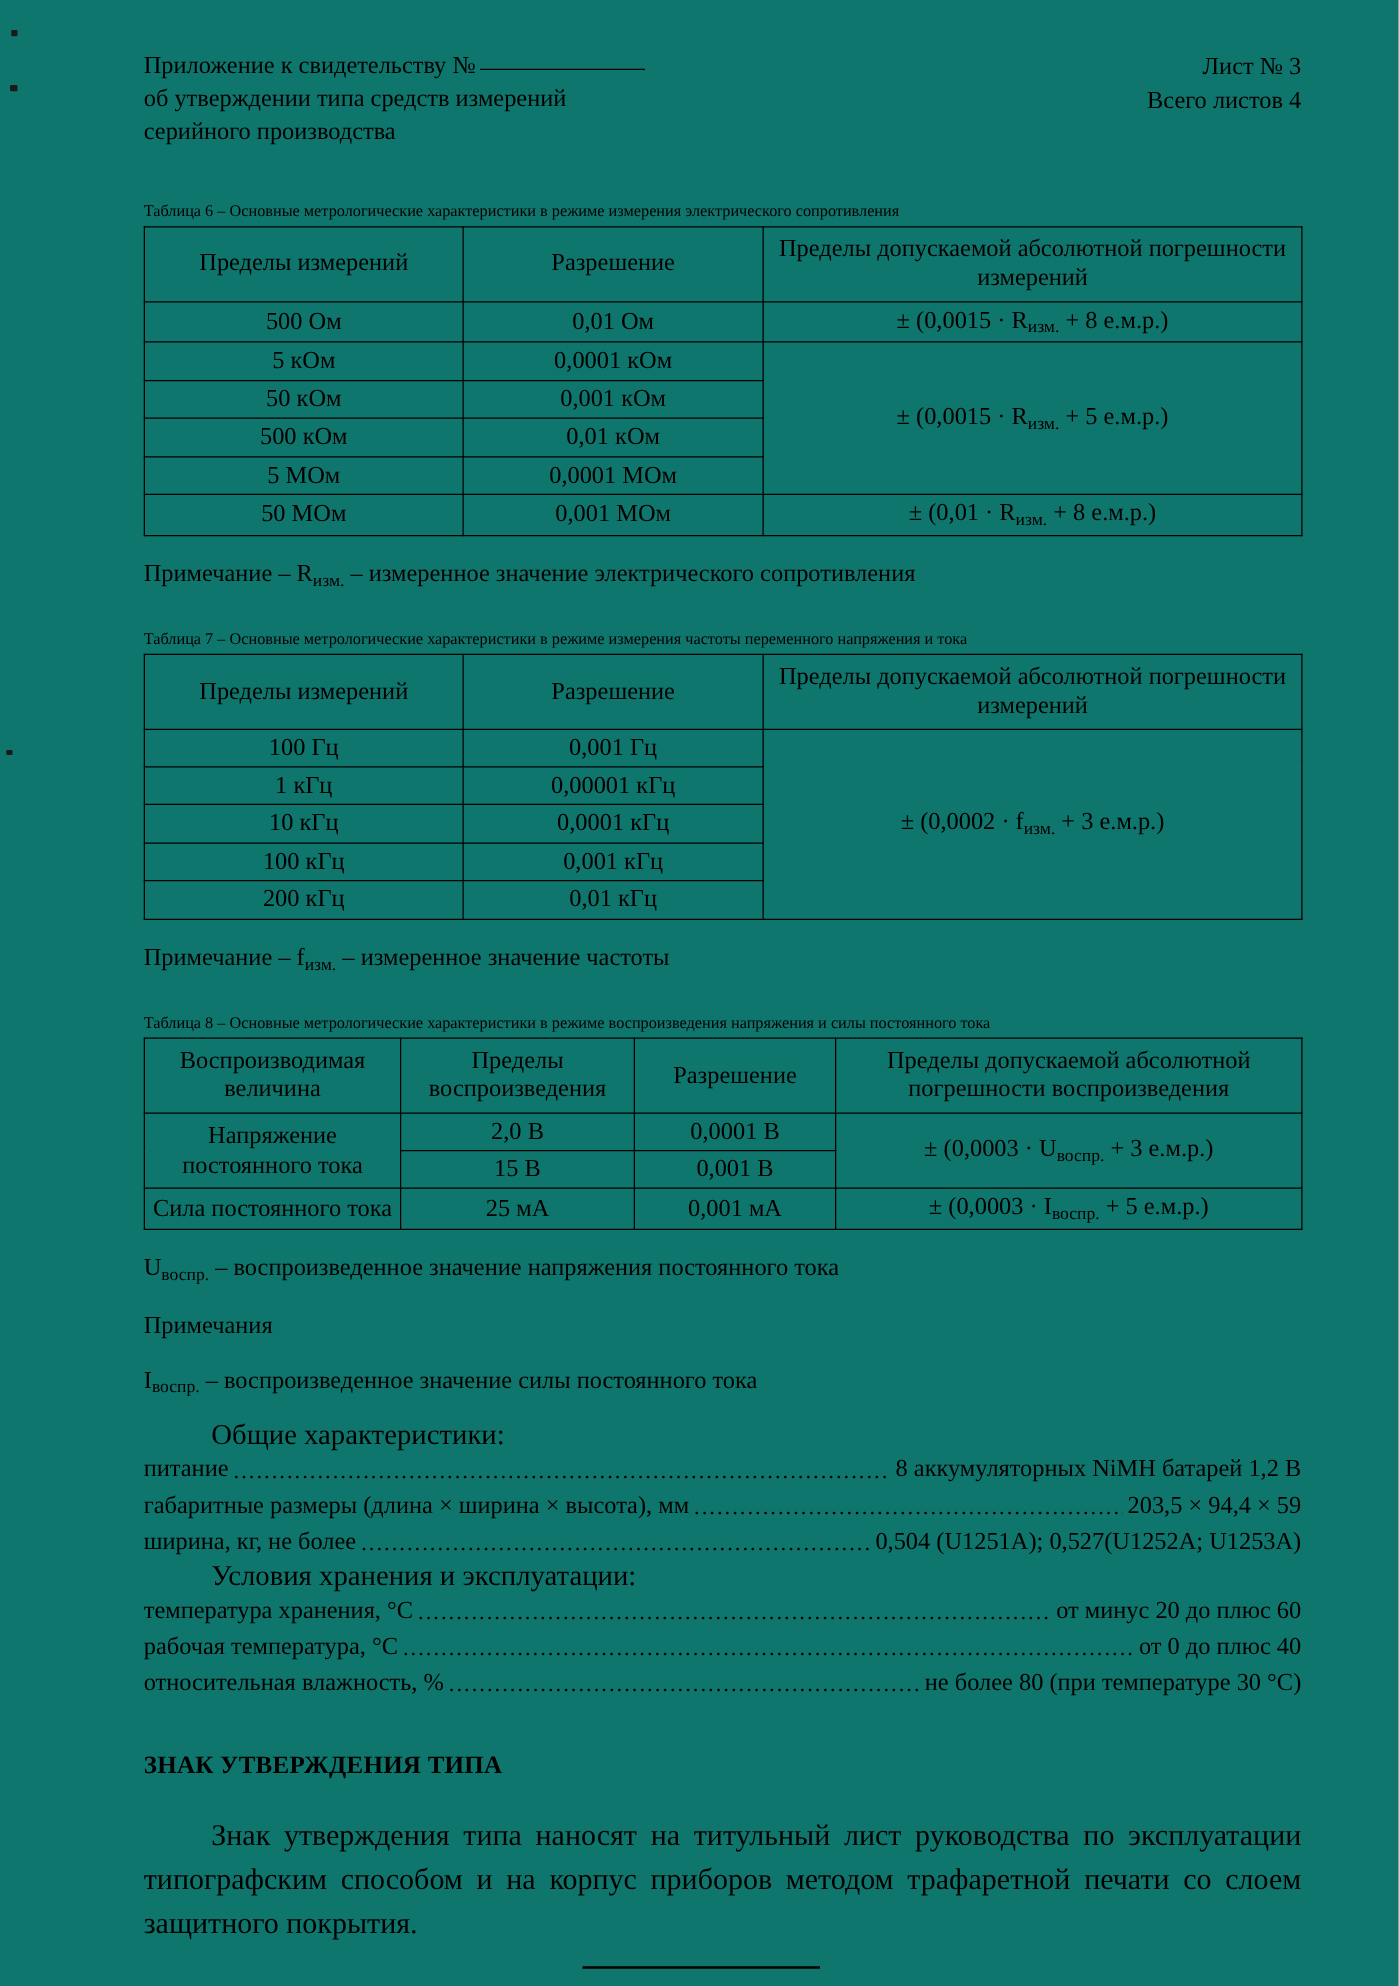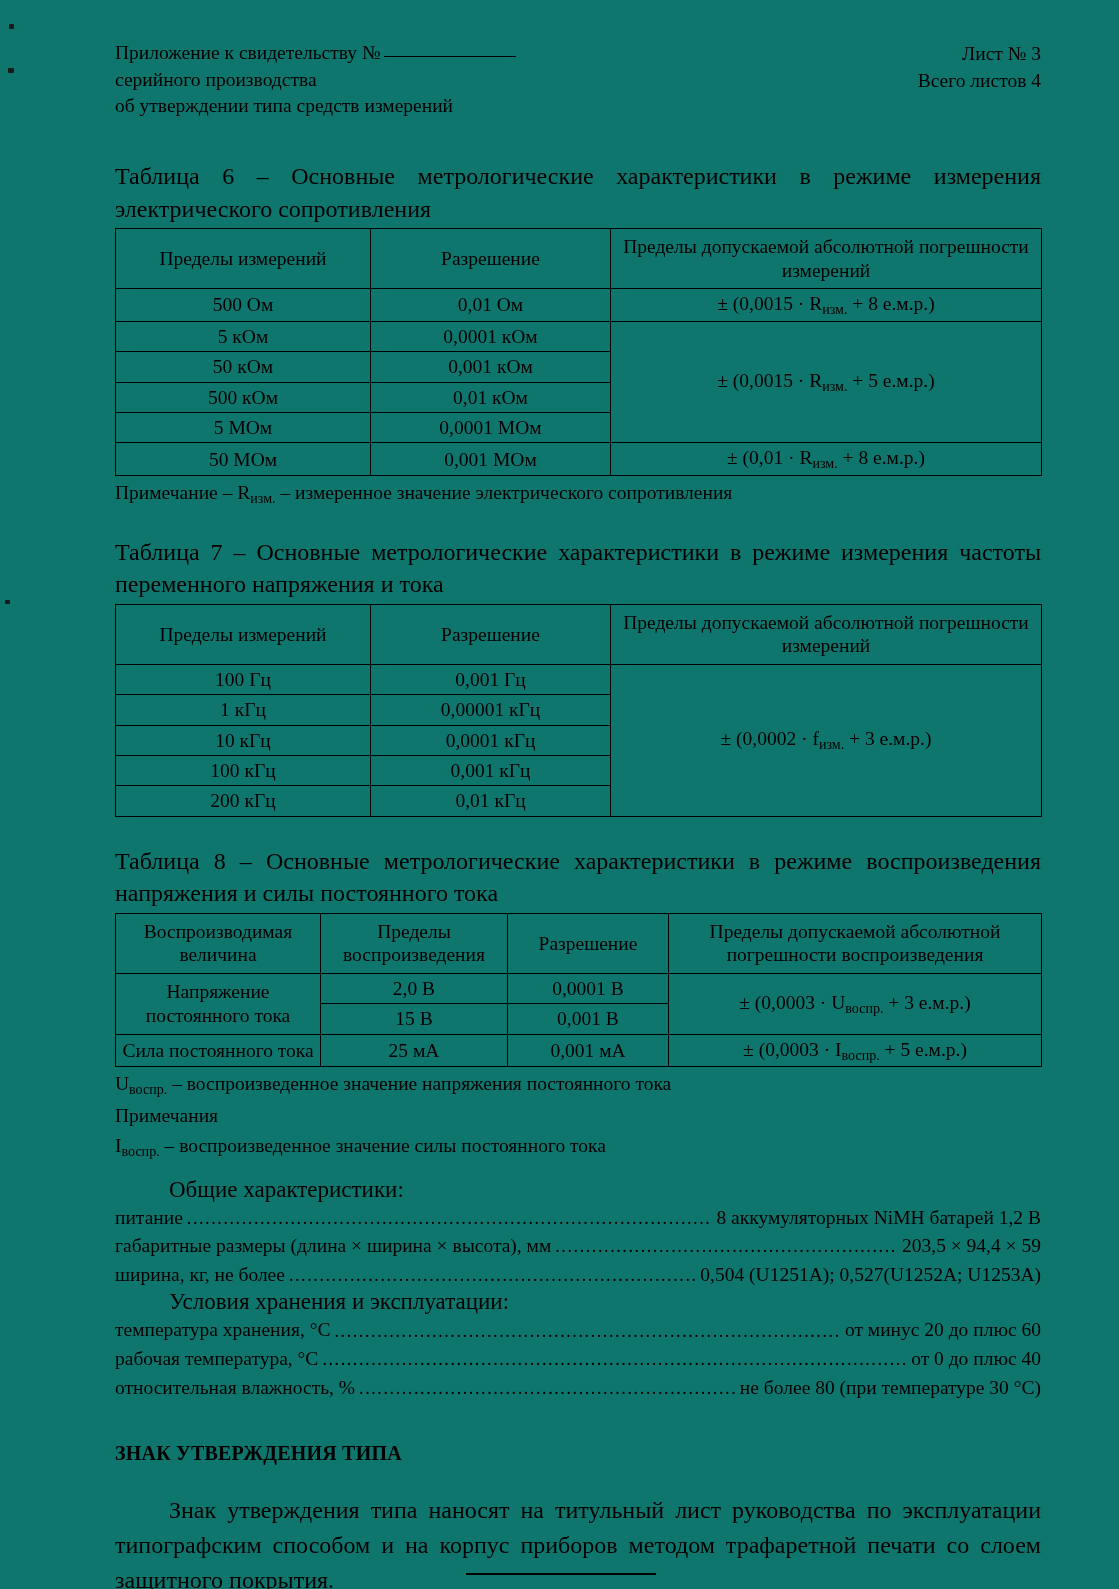--- a/index.html
+++ b/index.html
@@ -58,30 +58,30 @@
   .foot-rule {
     position: absolute;
     left: 466px;
     bottom: 14px;
     width: 190px;
     border-bottom: 2px solid #000;
   }
 
   
   .tbl-caption {
-    font-size: 24px;
+    font-size: 13px;
     line-height: 1.36;
     margin: 0 0 3px 0;
     text-align: justify;
   }
 
   .note {
     font-size: 19.5px;
     line-height: 1.33;
-    margin: 4px 0 0 0;
+    margin: 18px 0 0 0;
   }
 
   table.mt {
     border-collapse: collapse;
     width: 926px;
     table-layout: fixed;
     font-size: 19.5px;
   }
   table.mt td, table.mt th {
     border: 1.6px solid #000;
@@ -147,22 +147,22 @@
 
   <span class="speck a"></span>
   <span class="speck b"></span>
   <span class="speck c"></span>
 
   <div class="content">
 
     <div class="doc-header">
       <div class="left">
         <div><span>Приложение к свидетельству №</span><span class="rule-blank"></span></div>
+        <div>об утверждении типа средств измерений</div>
         <div>серийного производства</div>
-        <div>об утверждении типа средств измерений</div>
       </div>
       <div class="right">
         <div>Лист № 3</div>
         <div>Всего листов 4</div>
       </div>
     </div>
 
     <div class="gap-lg"></div>
 
     <p class="tbl-caption">Таблица 6 – Основные метрологические характеристики в режиме измерения электрического сопротивления</p>
@@ -244,20 +244,21 @@
         <tr>
           <td>100 кГц</td>
           <td>0,001 кГц</td>
         </tr>
         <tr>
           <td>200 кГц</td>
           <td>0,01 кГц</td>
         </tr>
       </tbody>
     </table>
+    <p class="note"><span>Примечание – f</span><sub>изм.</sub><span> – измеренное значение частоты</span></p>
 
     <div class="gap-md"></div>
 
     <p class="tbl-caption">Таблица 8 – Основные метрологические характеристики в режиме воспроизведения напряжения и силы постоянного тока</p>
     <table class="mt">
       <colgroup>
           <col style="width:205px">
           <col style="width:187px">
           <col style="width:161px">
           <col style="width:373px">

